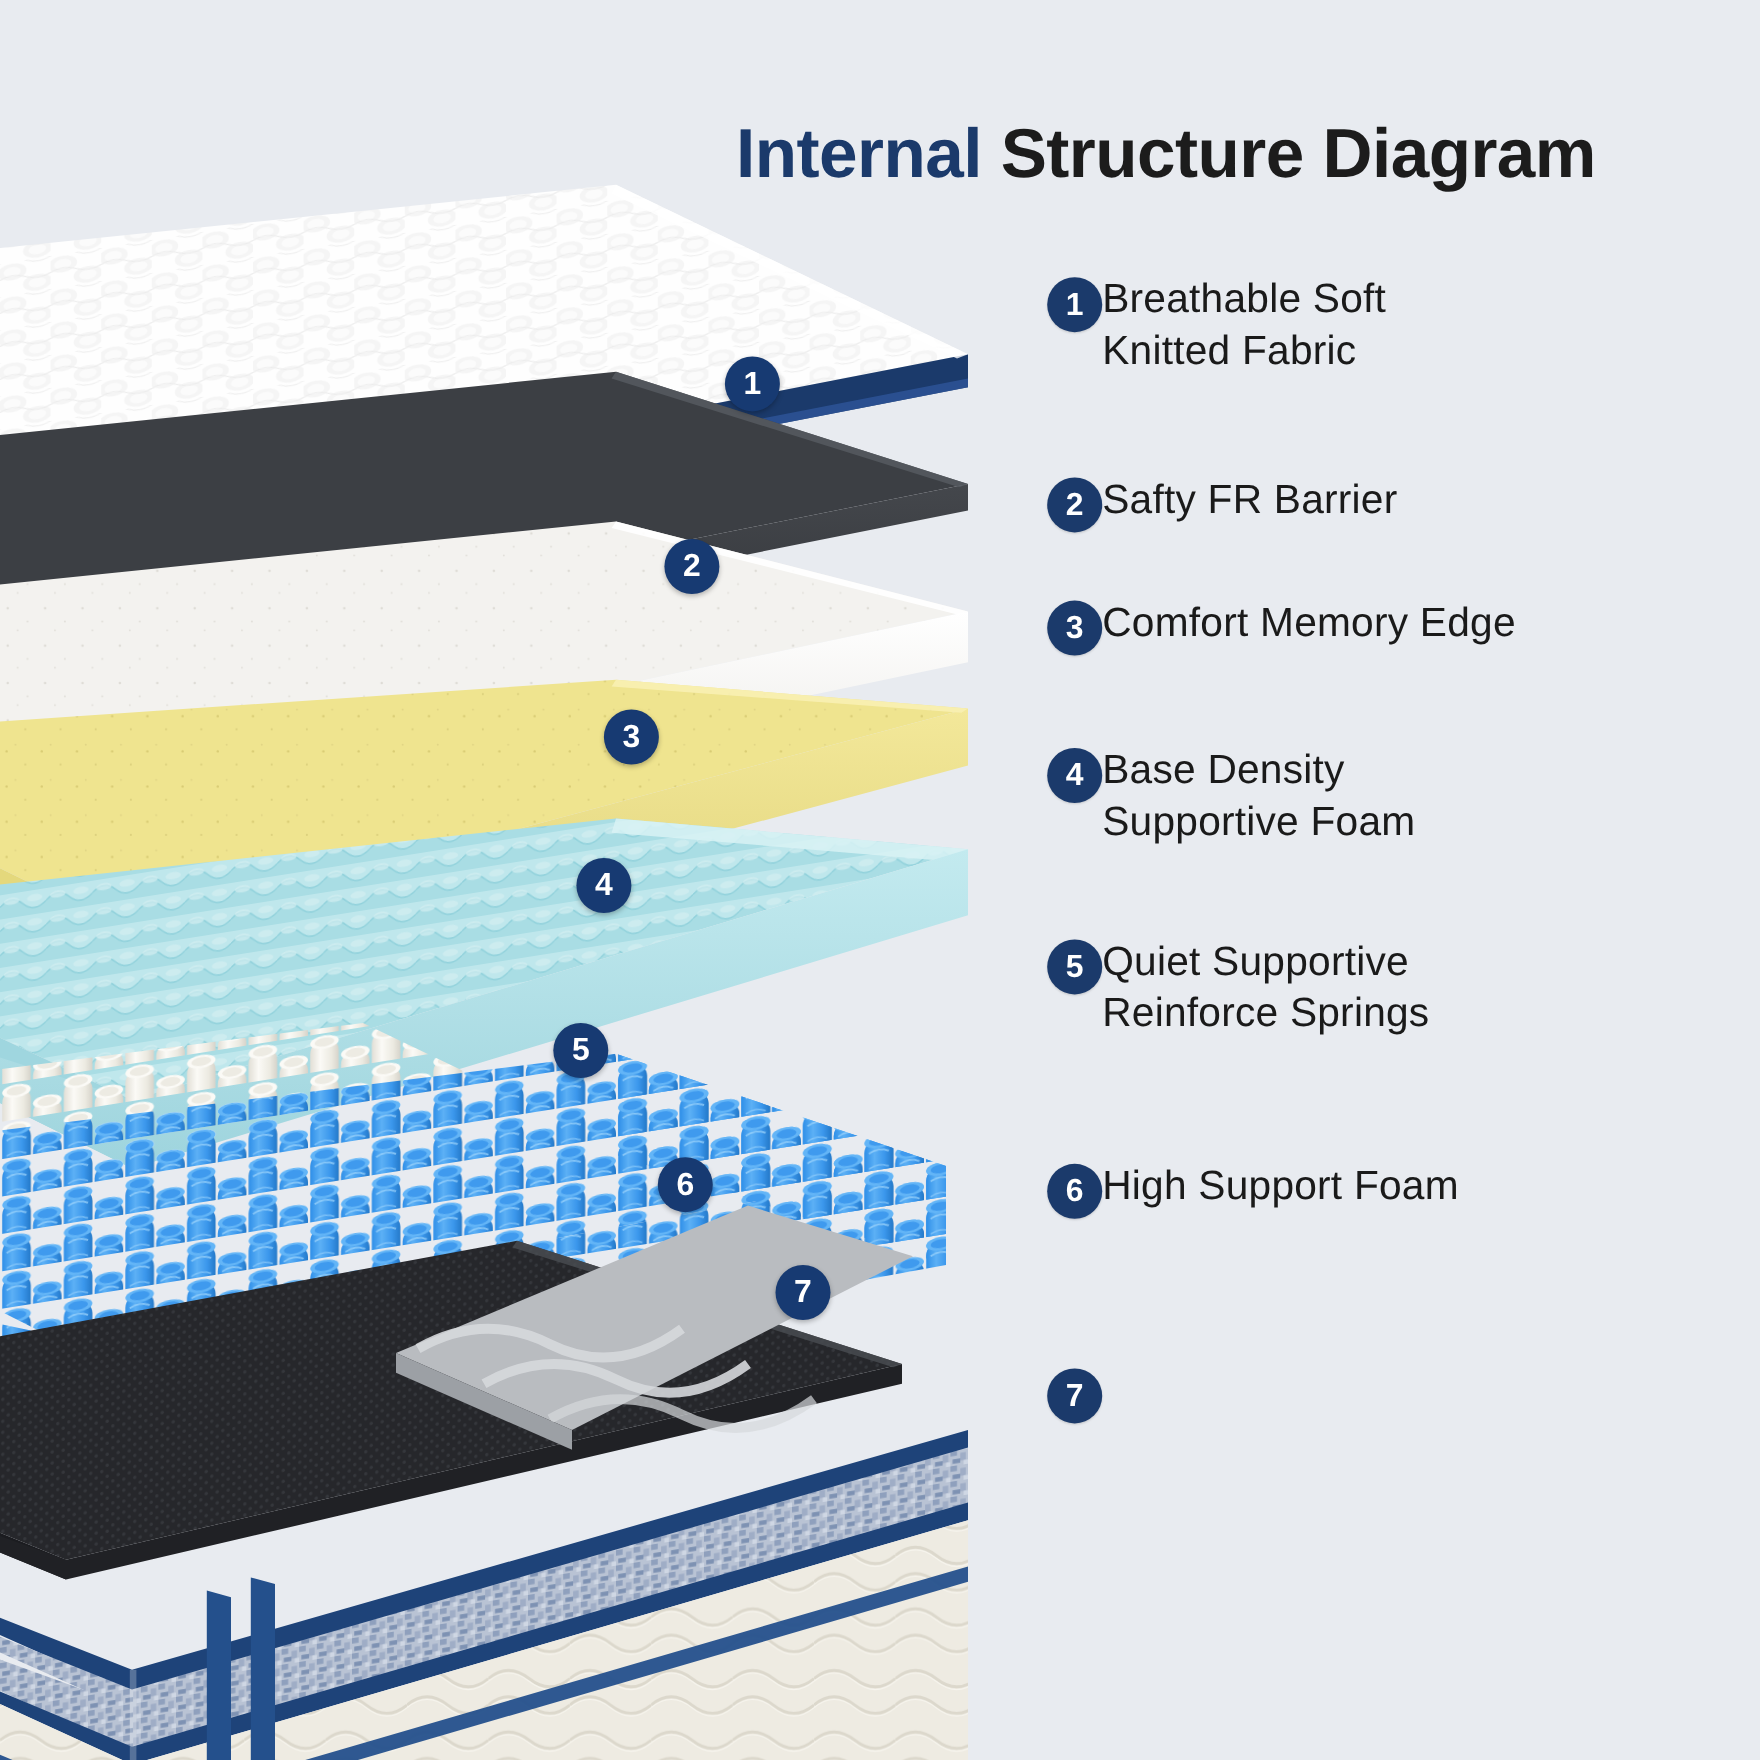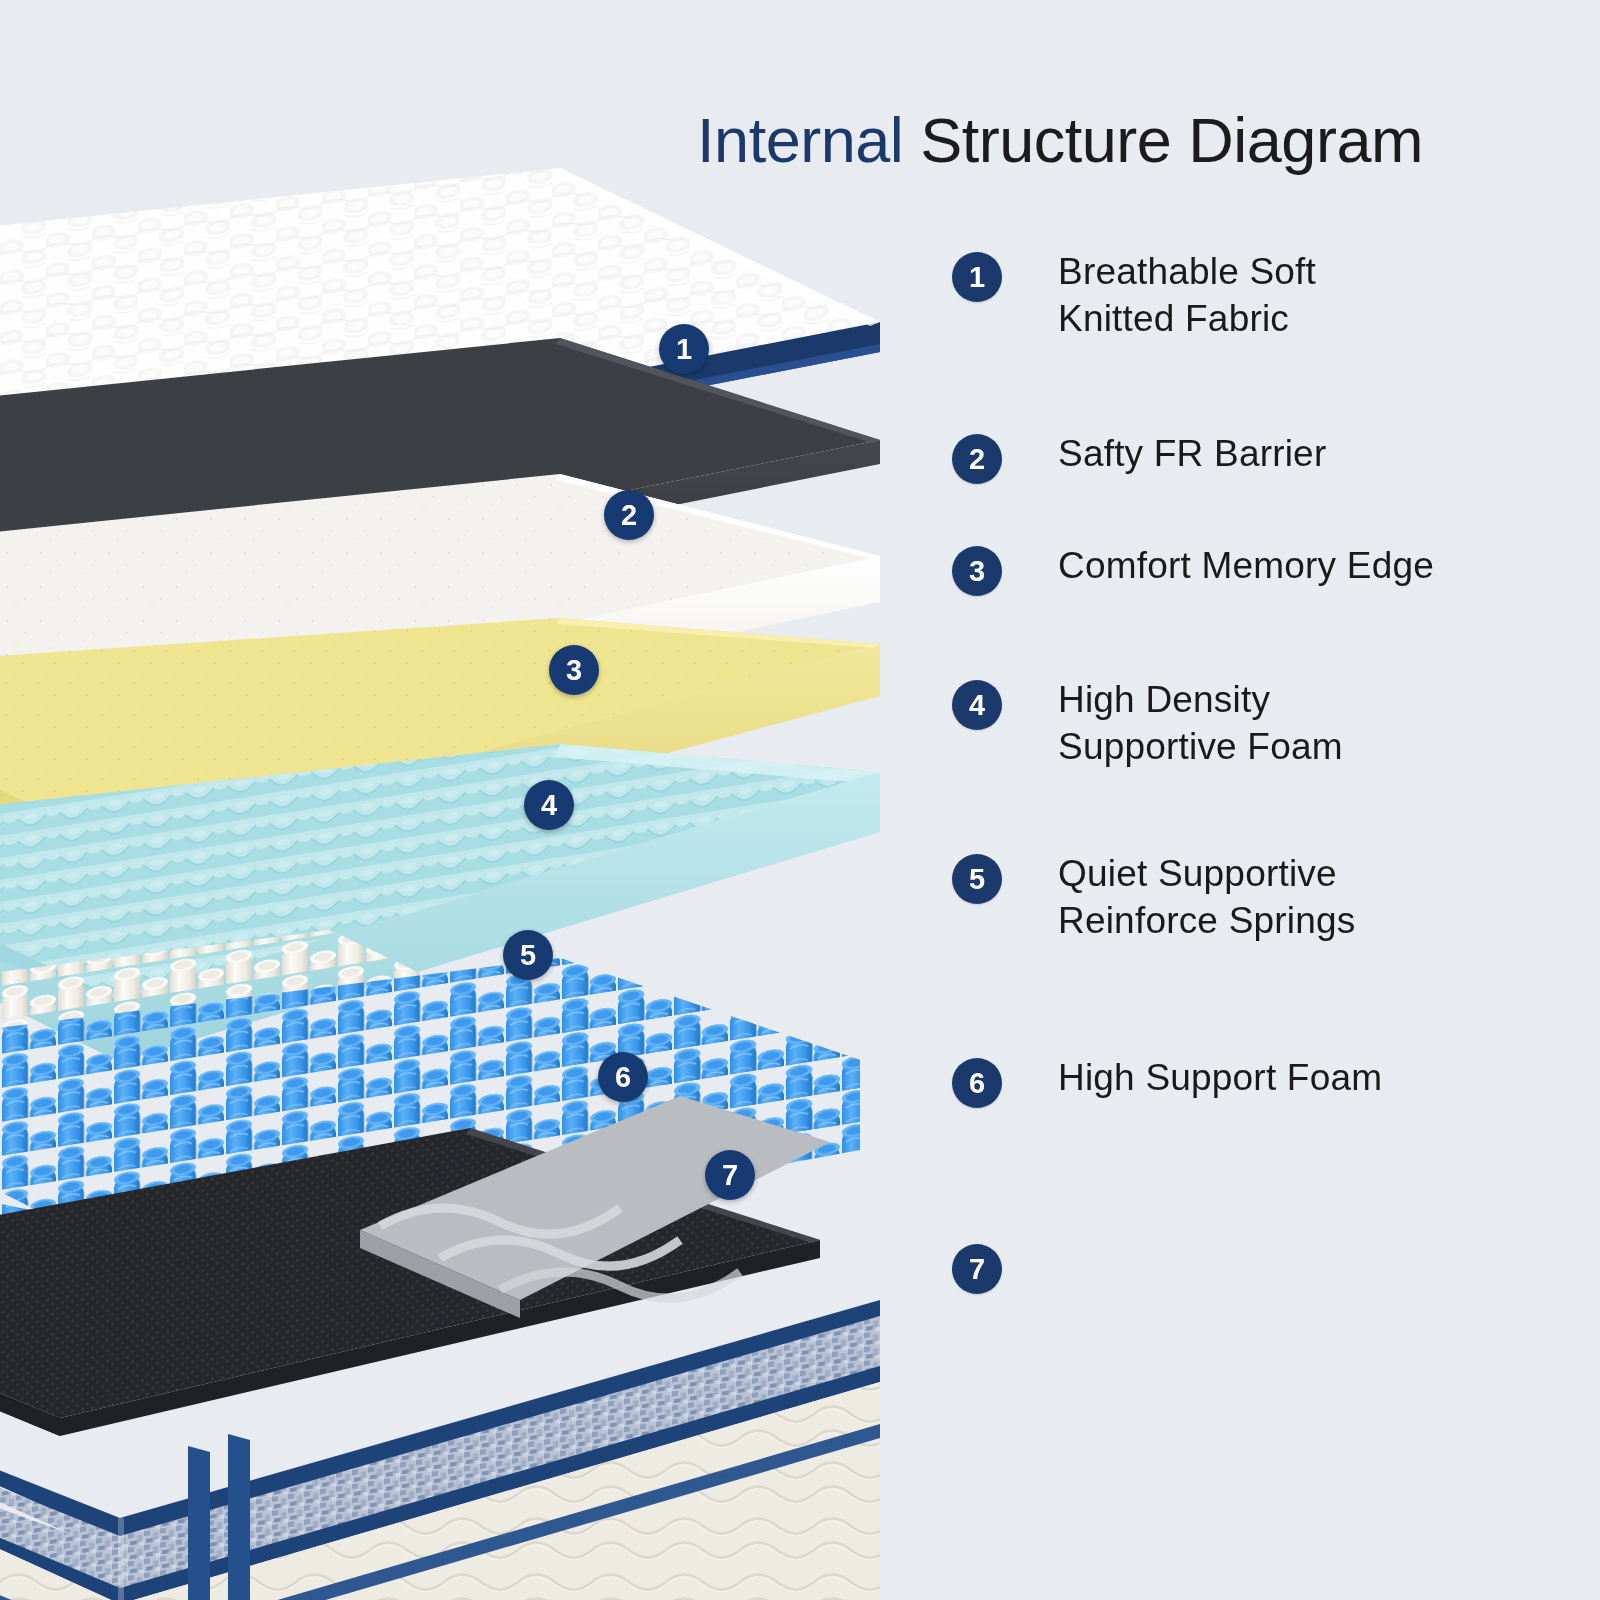--- a/index.html
+++ b/index.html
@@ -9,38 +9,37 @@
     background:#e8ebf0;
     font-family:"Liberation Sans","DejaVu Sans",sans-serif;
     overflow:hidden;position:relative;
   }
   #stage{position:absolute;inset:0;width:1600px;height:1600px;}
 
   
   .title{
     position:absolute;left:560px;top:62px;width:1000px;
     text-align:center;
-    font-size:63px;font-weight:normal;letter-spacing:-0.5px;
+    font-size:63px;font-weight:bold;letter-spacing:-0.5px;
     white-space:nowrap;
   }
   .title .t-blue{color:#1b3a6b;}
   .title .t-dark{color:#1c1c1c;}
 
   
   .legend{position:absolute;left:952px;top:236px;width:640px;}
   .legend-item{position:absolute;display:flex;align-items:flex-start;}
   .badge{
     width:50px;height:50px;border-radius:50%;
     background:#1b3a6b;color:#fff;
     display:flex;align-items:center;justify-content:center;
     font-size:29px;font-weight:bold;
     flex:0 0 auto;box-shadow:0 1px 2px rgba(0,0,0,.15);
   }
   .legend-label{
-    margin-left:56px;
     font-size:37px;line-height:1.28;
     color:#1a1a1a;font-weight:300;
     letter-spacing:.2px;white-space:pre-line;
     margin-top:-4px;
   }
 
   
   .callout{
     position:absolute;width:50px;height:50px;border-radius:50%;
     background:#173a72;color:#fff;
@@ -331,21 +330,21 @@
       <div class="legend-item" style="top: 198px;">
         <div class="badge">2</div>
         <div class="legend-label">Safty FR Barrier</div>
       </div>
       <div class="legend-item" style="top: 310px;">
         <div class="badge">3</div>
         <div class="legend-label">Comfort Memory Edge</div>
       </div>
       <div class="legend-item" style="top: 444px;">
         <div class="badge">4</div>
-        <div class="legend-label">High Density
+        <div class="legend-label">Base Density
 Supportive Foam</div>
       </div>
       <div class="legend-item" style="top: 618px;">
         <div class="badge">5</div>
         <div class="legend-label">Quiet Supportive
 Reinforce Springs</div>
       </div>
       <div class="legend-item" style="top: 822px;">
         <div class="badge">6</div>
         <div class="legend-label">High Support Foam</div>

